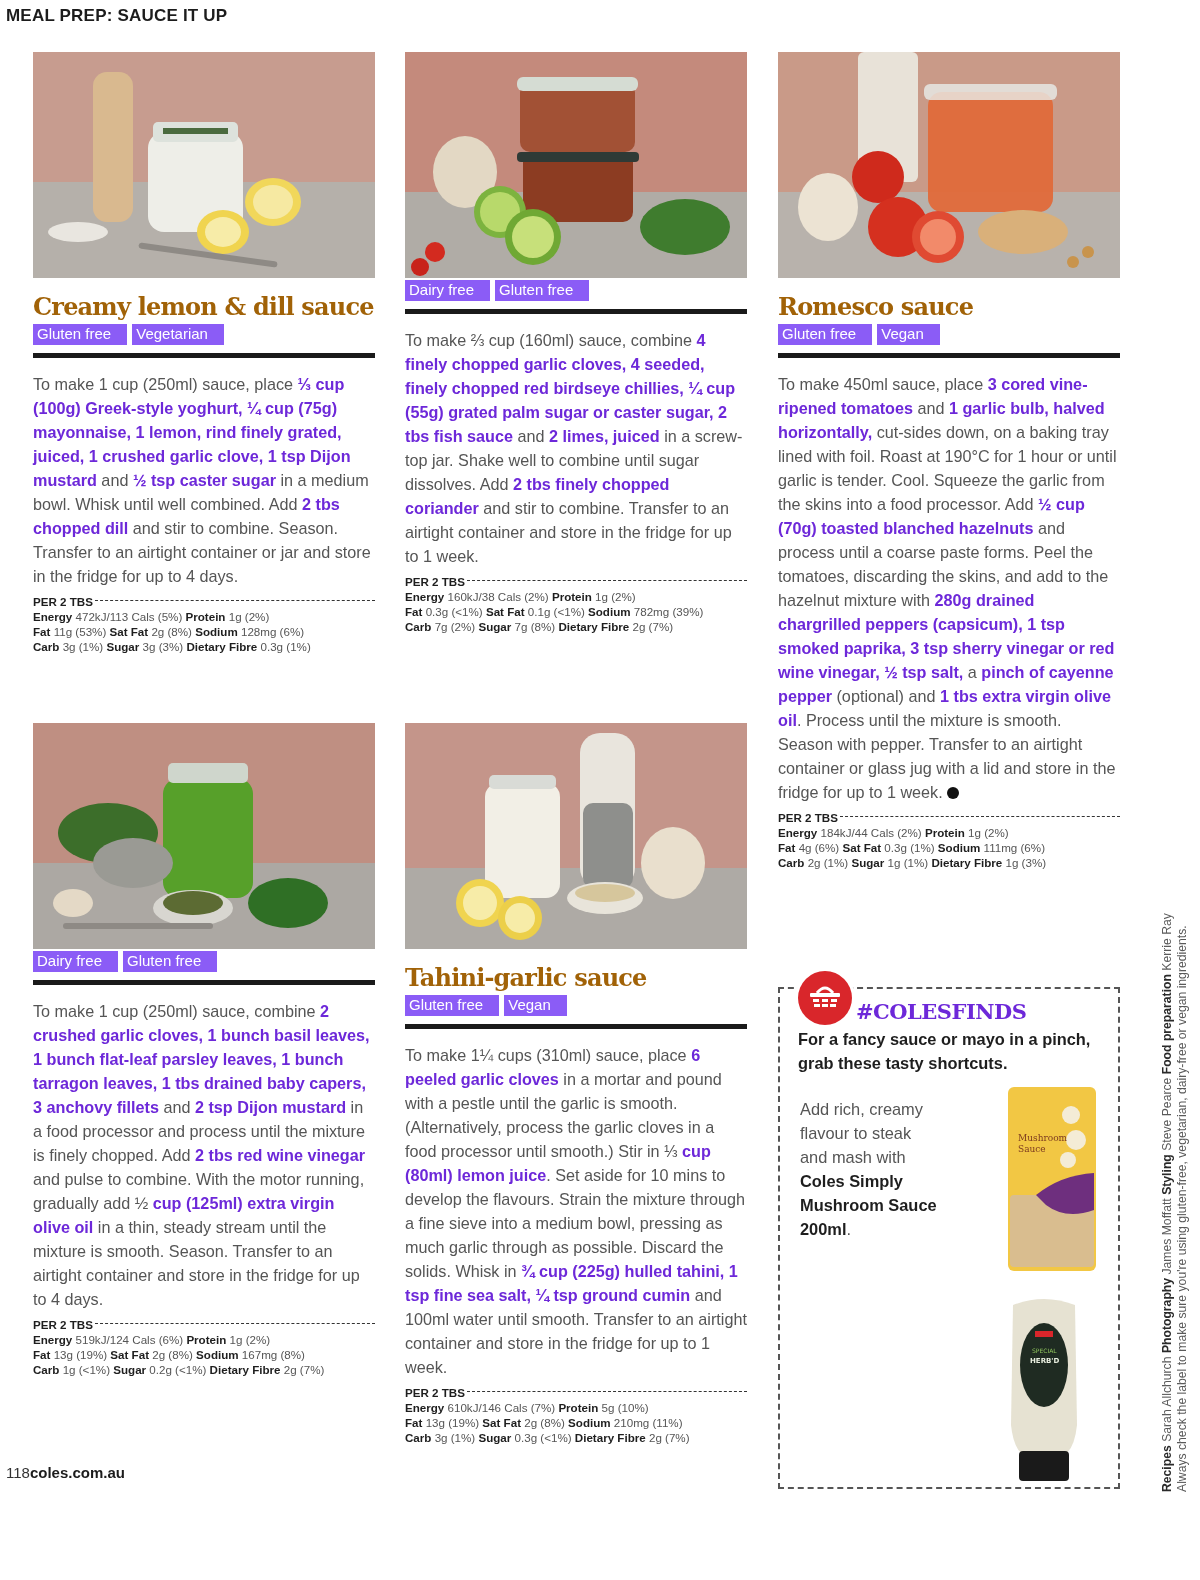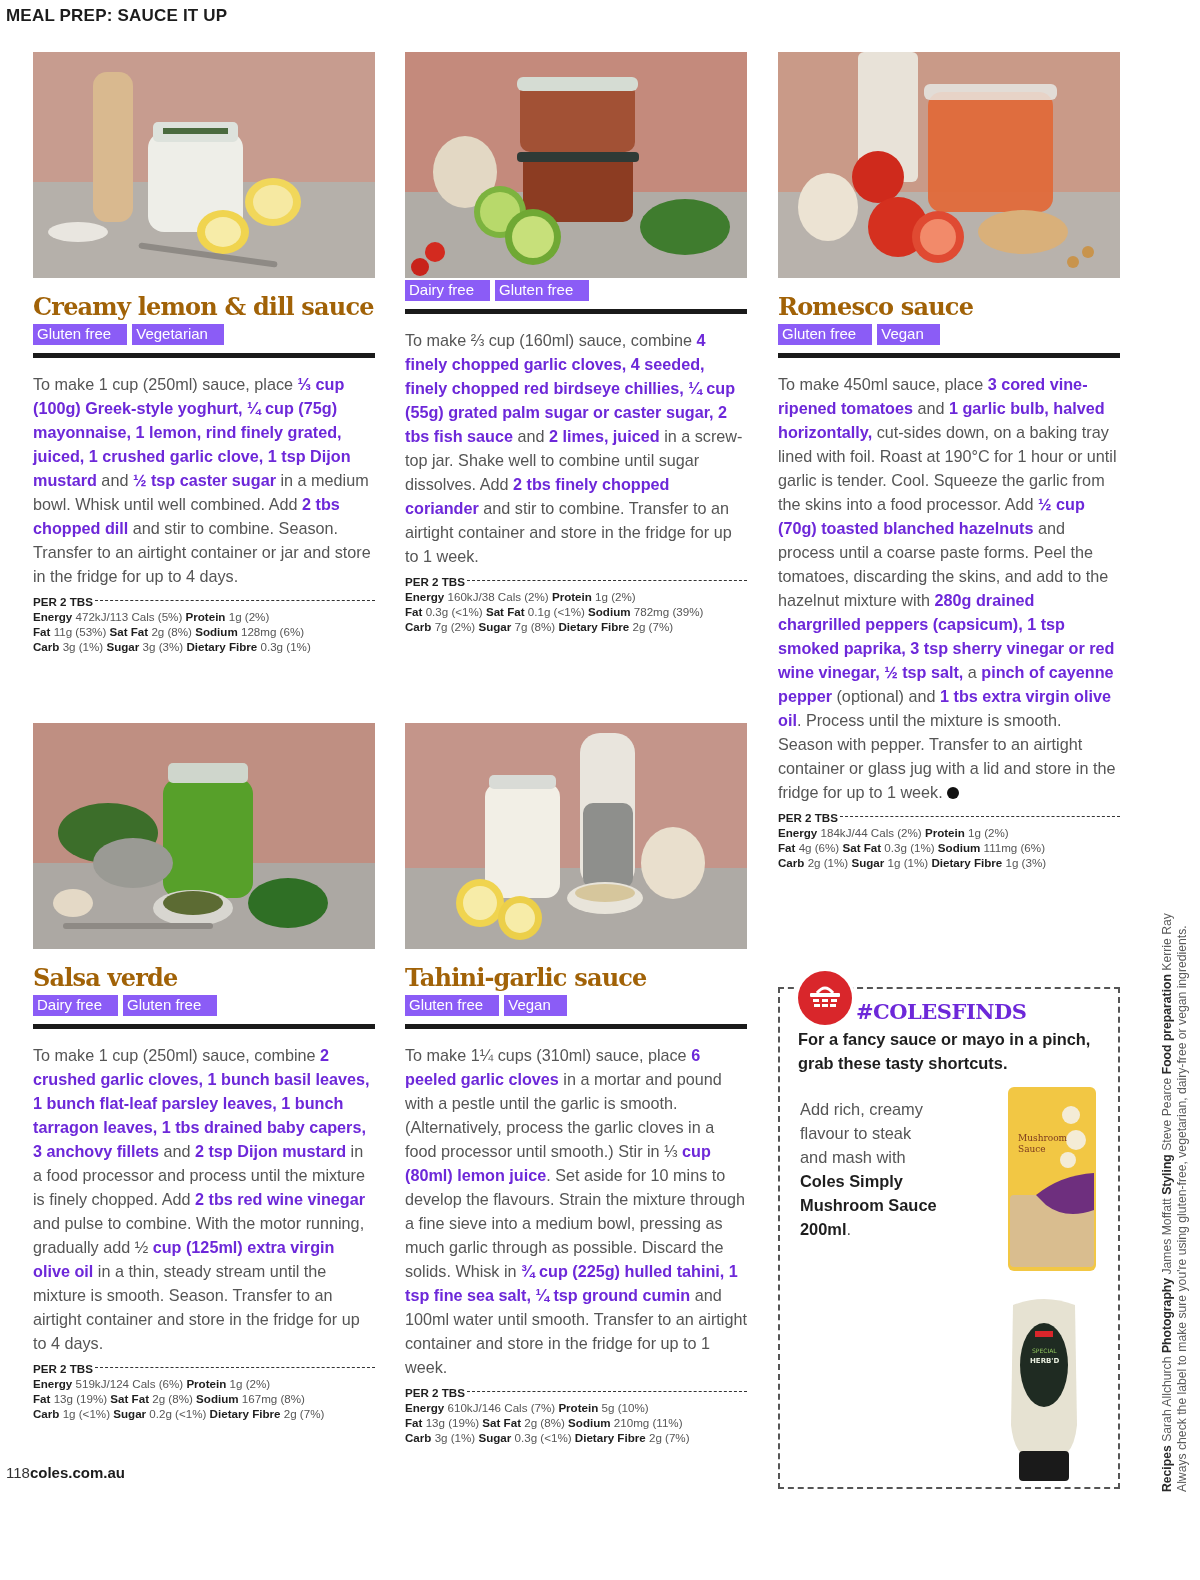--- a/index.html
+++ b/index.html
@@ -156,21 +156,20 @@
       <rect x="135" y="40" width="80" height="20" rx="5" fill="#cfd6cc"></rect>
       <ellipse cx="75" cy="110" rx="50" ry="30" fill="#3c6e2a"></ellipse>
       <ellipse cx="100" cy="140" rx="40" ry="25" fill="#9a9a94"></ellipse>
       <ellipse cx="160" cy="185" rx="40" ry="18" fill="#d8d6d0"></ellipse>
         <ellipse cx="160" cy="180" rx="30" ry="12" fill="#5c6b33"></ellipse>
       <ellipse cx="255" cy="180" rx="40" ry="25" fill="#2f6f25"></ellipse>
       <ellipse cx="40" cy="180" rx="20" ry="14" fill="#e4d9c6"></ellipse>
       <rect x="30" y="200" width="150" height="6" rx="3" fill="#8e8a85"></rect>
     </svg>
   </div>
-  <div class="title">Salsa verde</div>
   <div class="tags">
     <span class="tag">Dairy free</span>
     <span class="tag">Gluten free</span>
   </div>
   <div class="rule"></div>
   <div class="method"><span>To make 1 cup (250ml) sauce, combine </span><b>2 crushed garlic cloves, 1 bunch basil leaves, 1 bunch flat-leaf parsley leaves, 1 bunch tarragon leaves, 1 tbs drained baby capers, 3 anchovy fillets</b><span> and </span><b>2 tsp Dijon mustard</b><span> in a food processor and process until the mixture is finely chopped. Add </span><b>2 tbs red wine vinegar</b><span> and pulse to combine. With the motor running, gradually add ½ </span><b>cup (125ml) extra virgin olive oil</b><span> in a thin, steady stream until the mixture is smooth. Season. Transfer to an airtight container and store in the fridge for up to 4 days.</span></div>
   <div class="nutrition">
       <div class="head">
         <span>PER 2 TBS</span>
         <span class="dash"></span>

